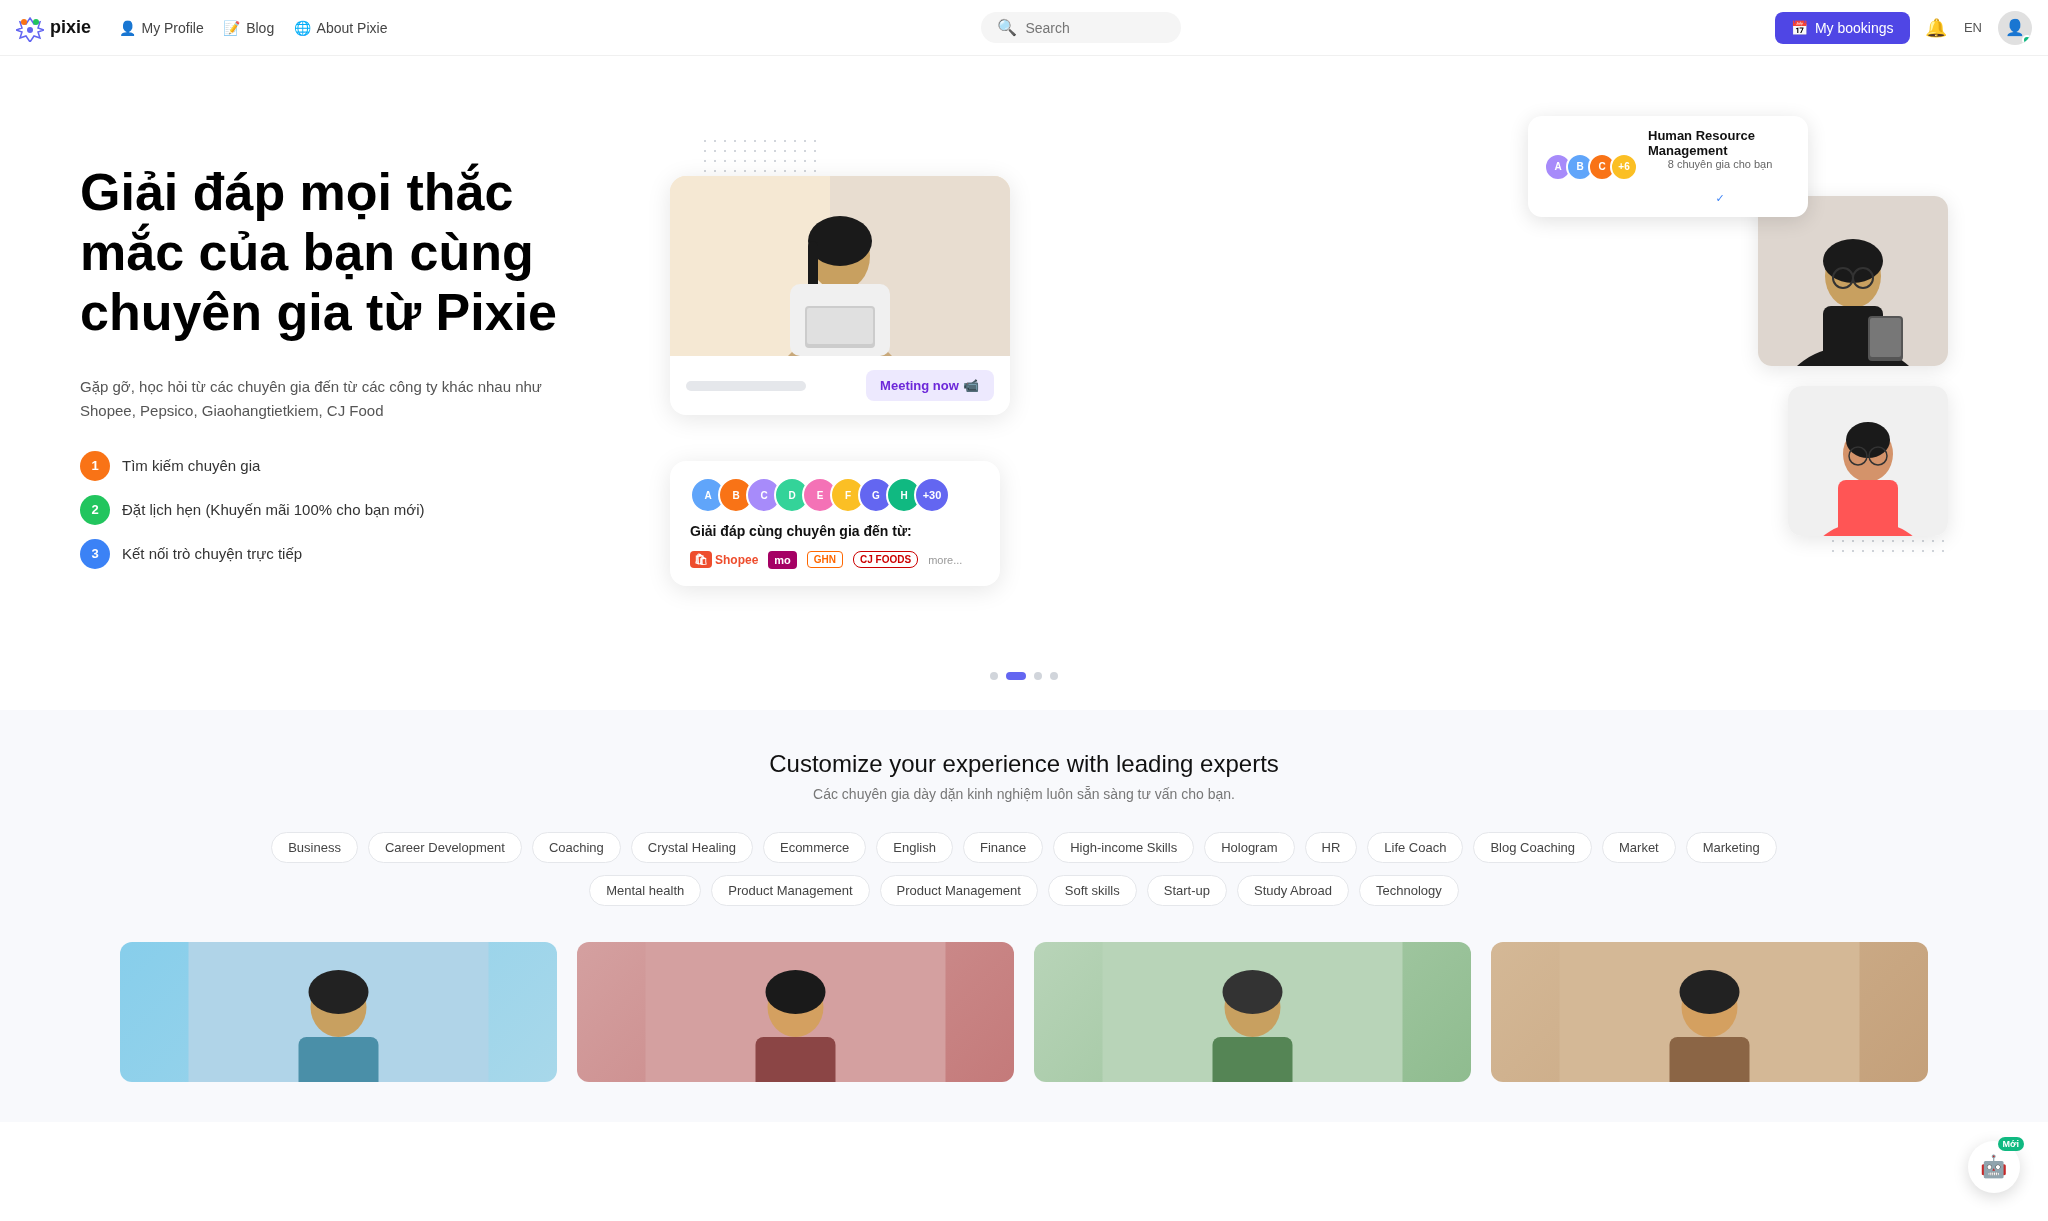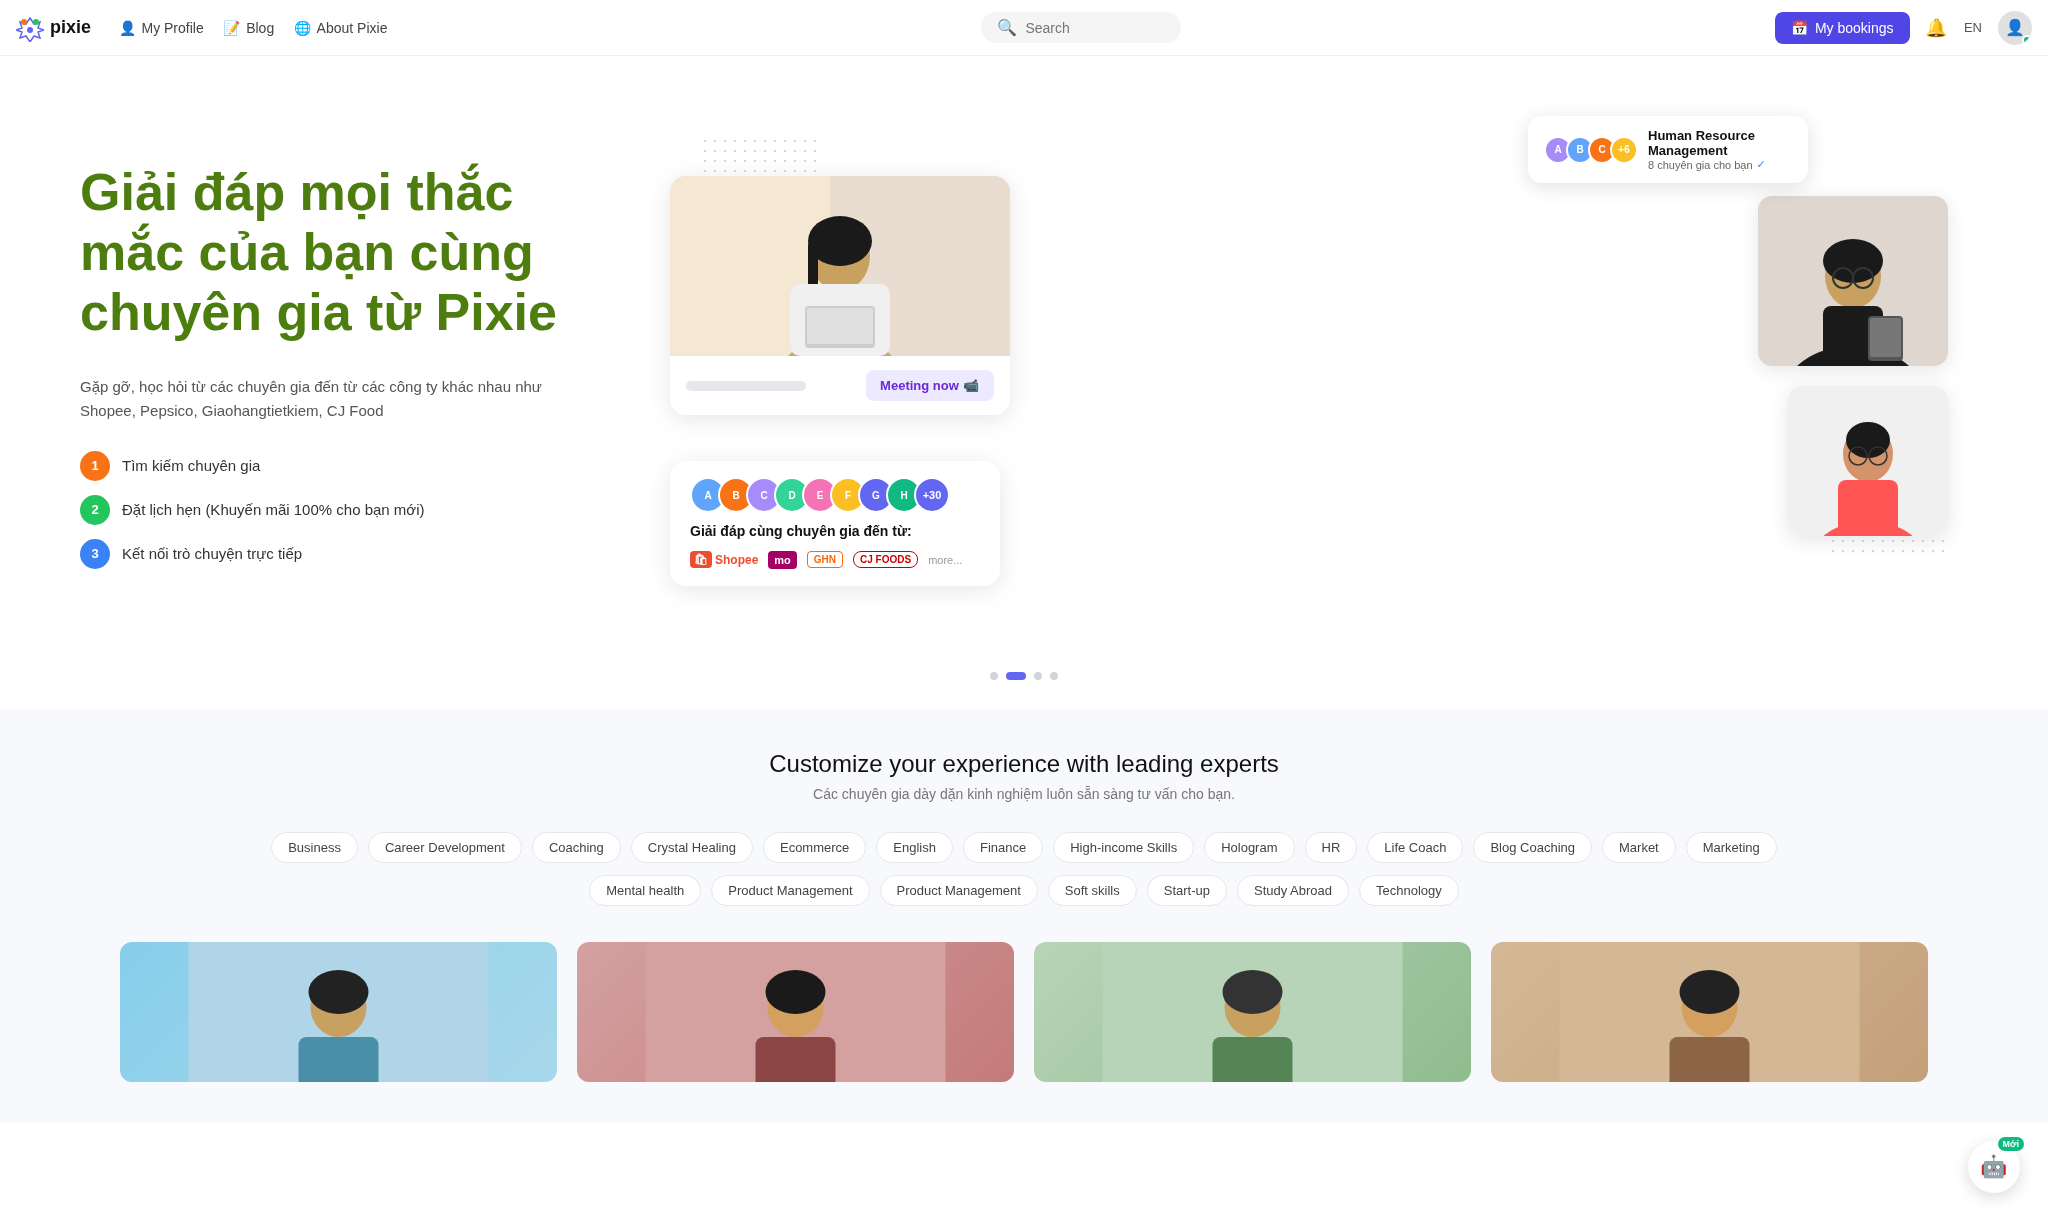--- a/index.html
+++ b/index.html
@@ -38,21 +38,21 @@
       border-radius: 50%; border: 2px solid #fff;
     }
     .bell-icon { cursor: pointer; color: #555; font-size: 18px; }
 
     
     .hero {
       display: flex; align-items: center; justify-content: space-between;
       padding: 60px 80px 40px 80px; min-height: 580px; background: #fff; gap: 40px;
     }
     .hero-left { max-width: 520px; flex-shrink: 0; }
-    .hero-title { font-size: 52px; font-weight: 800; line-height: 1.15; color: #4d7c0f; margin-bottom: 32px; }
+    .hero-title { font-size: 52px; font-weight: 800; line-height: 1.15; color: #000000; margin-bottom: 32px; }
     .hero-subtitle { font-size: 15px; color: #555; line-height: 1.6; margin-bottom: 28px; }
     .hero-steps { display: flex; flex-direction: column; gap: 14px; }
     .step { display: flex; align-items: center; gap: 12px; }
     .step-num {
       width: 30px; height: 30px; border-radius: 50%; display: flex; align-items: center; justify-content: center;
       font-weight: 700; font-size: 13px; color: #fff; flex-shrink: 0;
     }
     .step-num.orange { background: #f97316; }
     .step-num.green { background: #22c55e; }
     .step-num.blue { background: #3b82f6; }
@@ -95,21 +95,21 @@
       margin-left: -6px; background: #a78bfa; display: flex; align-items: center; justify-content: center;
       font-size: 10px; color: #fff; font-weight: 600;
     }
     .avatars-stack .av:first-child { margin-left: 0; }
     .av-count {
       width: 28px; height: 28px; border-radius: 50%; border: 2px solid #fff;
       background: #fbbf24; color: #fff; font-size: 10px; font-weight: 700;
       display: flex; align-items: center; justify-content: center; margin-left: -6px;
     }
     .card-hr-text h4 { font-size: 13px; font-weight: 700; color: #111; }
-    .card-hr-text p { font-size: 11px; color: #666; display: flex; align-items: center; gap: 4px; }
+    .card-hr-text p { font-size: 11px; color: #666; display: flex; align-items: center; gap: 22px; flex-direction: column; }
     .check-blue { color: #3b82f6; }
 
     .card-expert1 {
       position: absolute; right: 0; top: 20px;
       background: #fff; border-radius: 14px; box-shadow: 0 4px 20px rgba(0,0,0,0.1);
       overflow: hidden; width: 190px; height: 170px;
     }
 
     .card-expert2 {
       position: absolute; right: 0; bottom: 20px;

